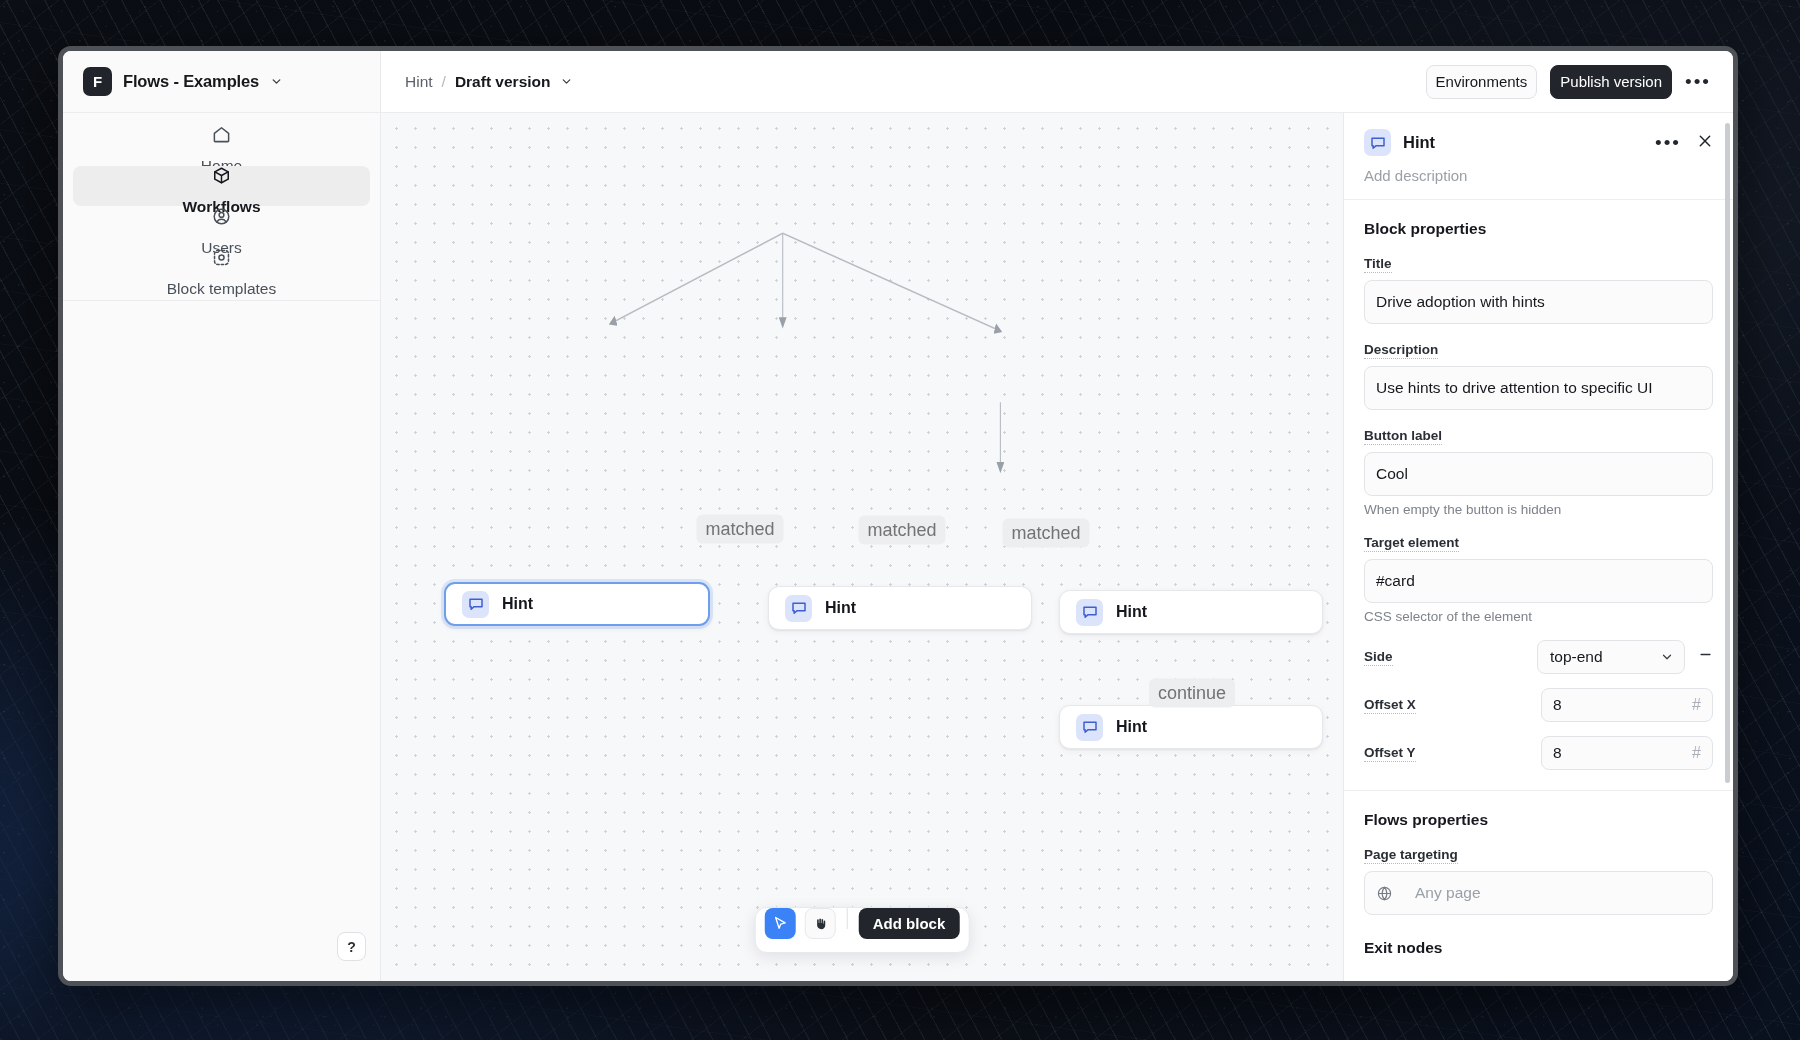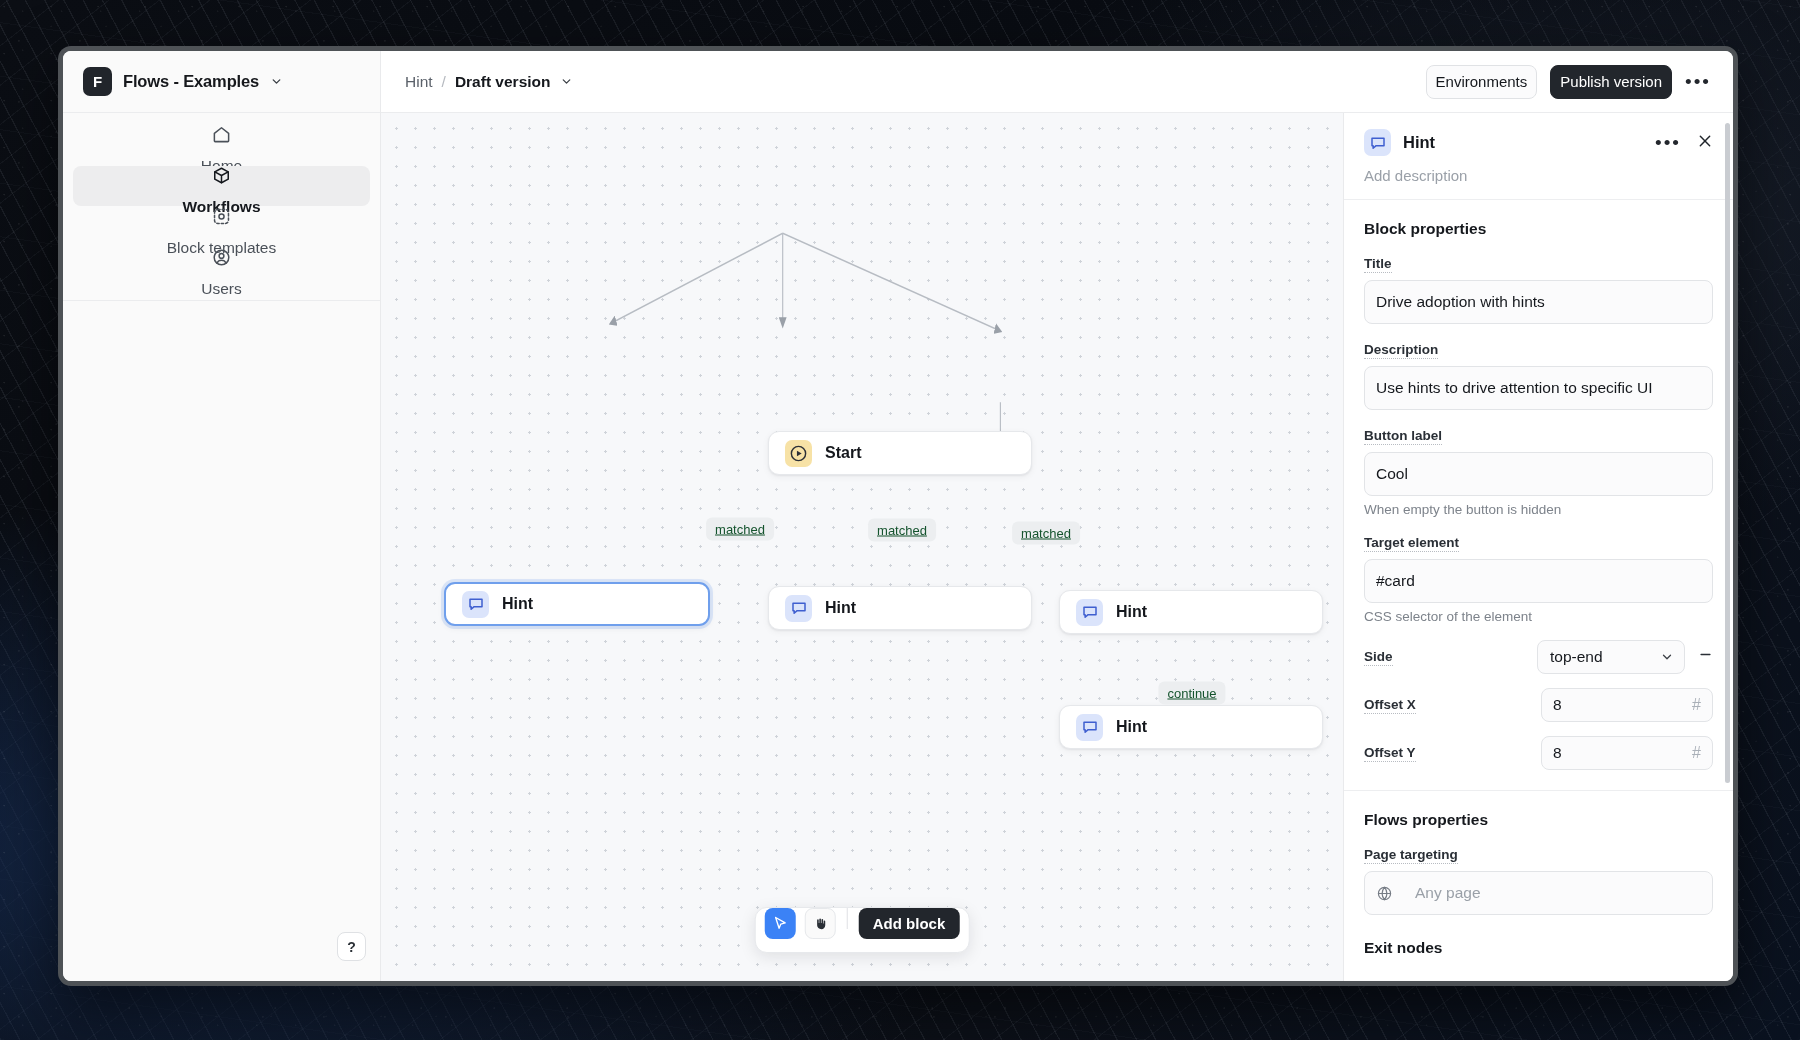--- a/index.html
+++ b/index.html
@@ -195,28 +195,27 @@
     display: flex; align-items: center; justify-content: center;
     flex: 0 0 27px;
   }
   .ico-hint { background: #dbe4fb; color: #3f5fd0; }
   .ico-start { background: #f7e2a6; color: #2b2f36; }
   .node-label { font-size: 16px; font-weight: bold; color: #15181d; }
 
   .edge-label {
     position: absolute;
     background: #eceef0;
-    color: #14532d;
+    color: #737373;
     border-radius: 6px;
-    font-size: 13px;
+    font-size: 18px;
     padding: 4px 9px;
     transform: translate(-50%, -50%);
     white-space: nowrap;
     pointer-events: none;
-    text-decoration: underline;
   }
 
   
   #canvas-toolbar {
     position: absolute;
     left: 50%;
     bottom: 28px;
     transform: translateX(-50%);
     background: #ffffff;
     border: 1px solid #e7e9ec;
@@ -370,37 +369,37 @@
           <svg width="19" height="19" viewBox="0 0 24 24" fill="none" stroke="currentColor" stroke-width="1.9" stroke-linecap="round" stroke-linejoin="round">
               <path d="M12 2.8 20.5 7.4v9.2L12 21.2 3.5 16.6V7.4z"></path>
               <path d="M3.6 7.5 12 12l8.4-4.5M12 12v9"></path>
             </svg>
         </span>
         <span>Workflows</span>
       </div>
 
       <div class="nav-item">
         <span class="nav-ico">
-          <svg width="19" height="19" viewBox="0 0 24 24" fill="none" stroke="currentColor" stroke-width="1.9" stroke-linecap="round" stroke-dasharray="3 2.6">
-              <rect x="3.2" y="3.2" width="17.6" height="17.6" rx="4"></rect>
-              <circle cx="12" cy="12" r="3.2" stroke-dasharray="0"></circle>
-            </svg>
-        </span>
-        <span>Block templates</span>
-      </div>
-
-      <div class="nav-item">
-        <span class="nav-ico">
           <svg width="19" height="19" viewBox="0 0 24 24" fill="none" stroke="currentColor" stroke-width="1.9" stroke-linecap="round" stroke-linejoin="round">
               <circle cx="12" cy="12" r="9.2"></circle>
               <circle cx="12" cy="10" r="3"></circle>
               <path d="M6.2 19.2a6.4 6.4 0 0 1 11.6 0"></path>
             </svg>
         </span>
         <span>Users</span>
+      </div>
+
+      <div class="nav-item">
+        <span class="nav-ico">
+          <svg width="19" height="19" viewBox="0 0 24 24" fill="none" stroke="currentColor" stroke-width="1.9" stroke-linecap="round" stroke-dasharray="3 2.6">
+              <rect x="3.2" y="3.2" width="17.6" height="17.6" rx="4"></rect>
+              <circle cx="12" cy="12" r="3.2" stroke-dasharray="0"></circle>
+            </svg>
+        </span>
+        <span>Block templates</span>
       </div>
 
     </nav>
 
     <div id="sidebar-divider"></div>
 
     <div id="help-button">?</div>
   </aside>
 
   <div id="main">
@@ -434,29 +433,20 @@
               <path d="M 0 0 L 10 5 L 0 10 z" fill="#9aa0a8"></path>
             </marker>
           </defs>
 
           <path d="M 537 113 L 537 200" stroke="#b7bcc3" stroke-width="1.5" fill="none" marker-end="url(#ah)"></path>
           <path d="M 537 113 L 307 198" stroke="#b7bcc3" stroke-width="1.5" fill="none" marker-end="url(#ah)"></path>
           <path d="M 537 113 L 828 205" stroke="#b7bcc3" stroke-width="1.5" fill="none" marker-end="url(#ah)"></path>
           <path d="M 828 272 L 828 336" stroke="#b7bcc3" stroke-width="1.5" fill="none" marker-end="url(#ah)"></path>
         </svg>
 
-        <div class="node" style="left:387px; top:318px; width:264px; height:44px;">
-          <span class="node-ico ico-start">
-            <svg width="19" height="19" viewBox="0 0 24 24" fill="none" stroke="currentColor" stroke-width="1.8">
-                <circle cx="12" cy="12" r="9"></circle>
-                <path d="M10 8.4 16 12l-6 3.6z" fill="currentColor" stroke="none"></path>
-              </svg>
-          </span>
-          <span class="node-label">Start</span>
-        </div>
 
         <div class="node selected" style="left:63px; top:469px; width:266px; height:44px;">
           <span class="node-ico ico-hint">
             <svg width="18" height="18" viewBox="0 0 24 24" fill="none" stroke="currentColor" stroke-width="2" stroke-linejoin="round">
                 <path d="M4 5.5h16v10H9.5L5.5 19v-3.5H4z"></path>
               </svg>
           </span>
           <span class="node-label">Hint</span>
         </div>
 

